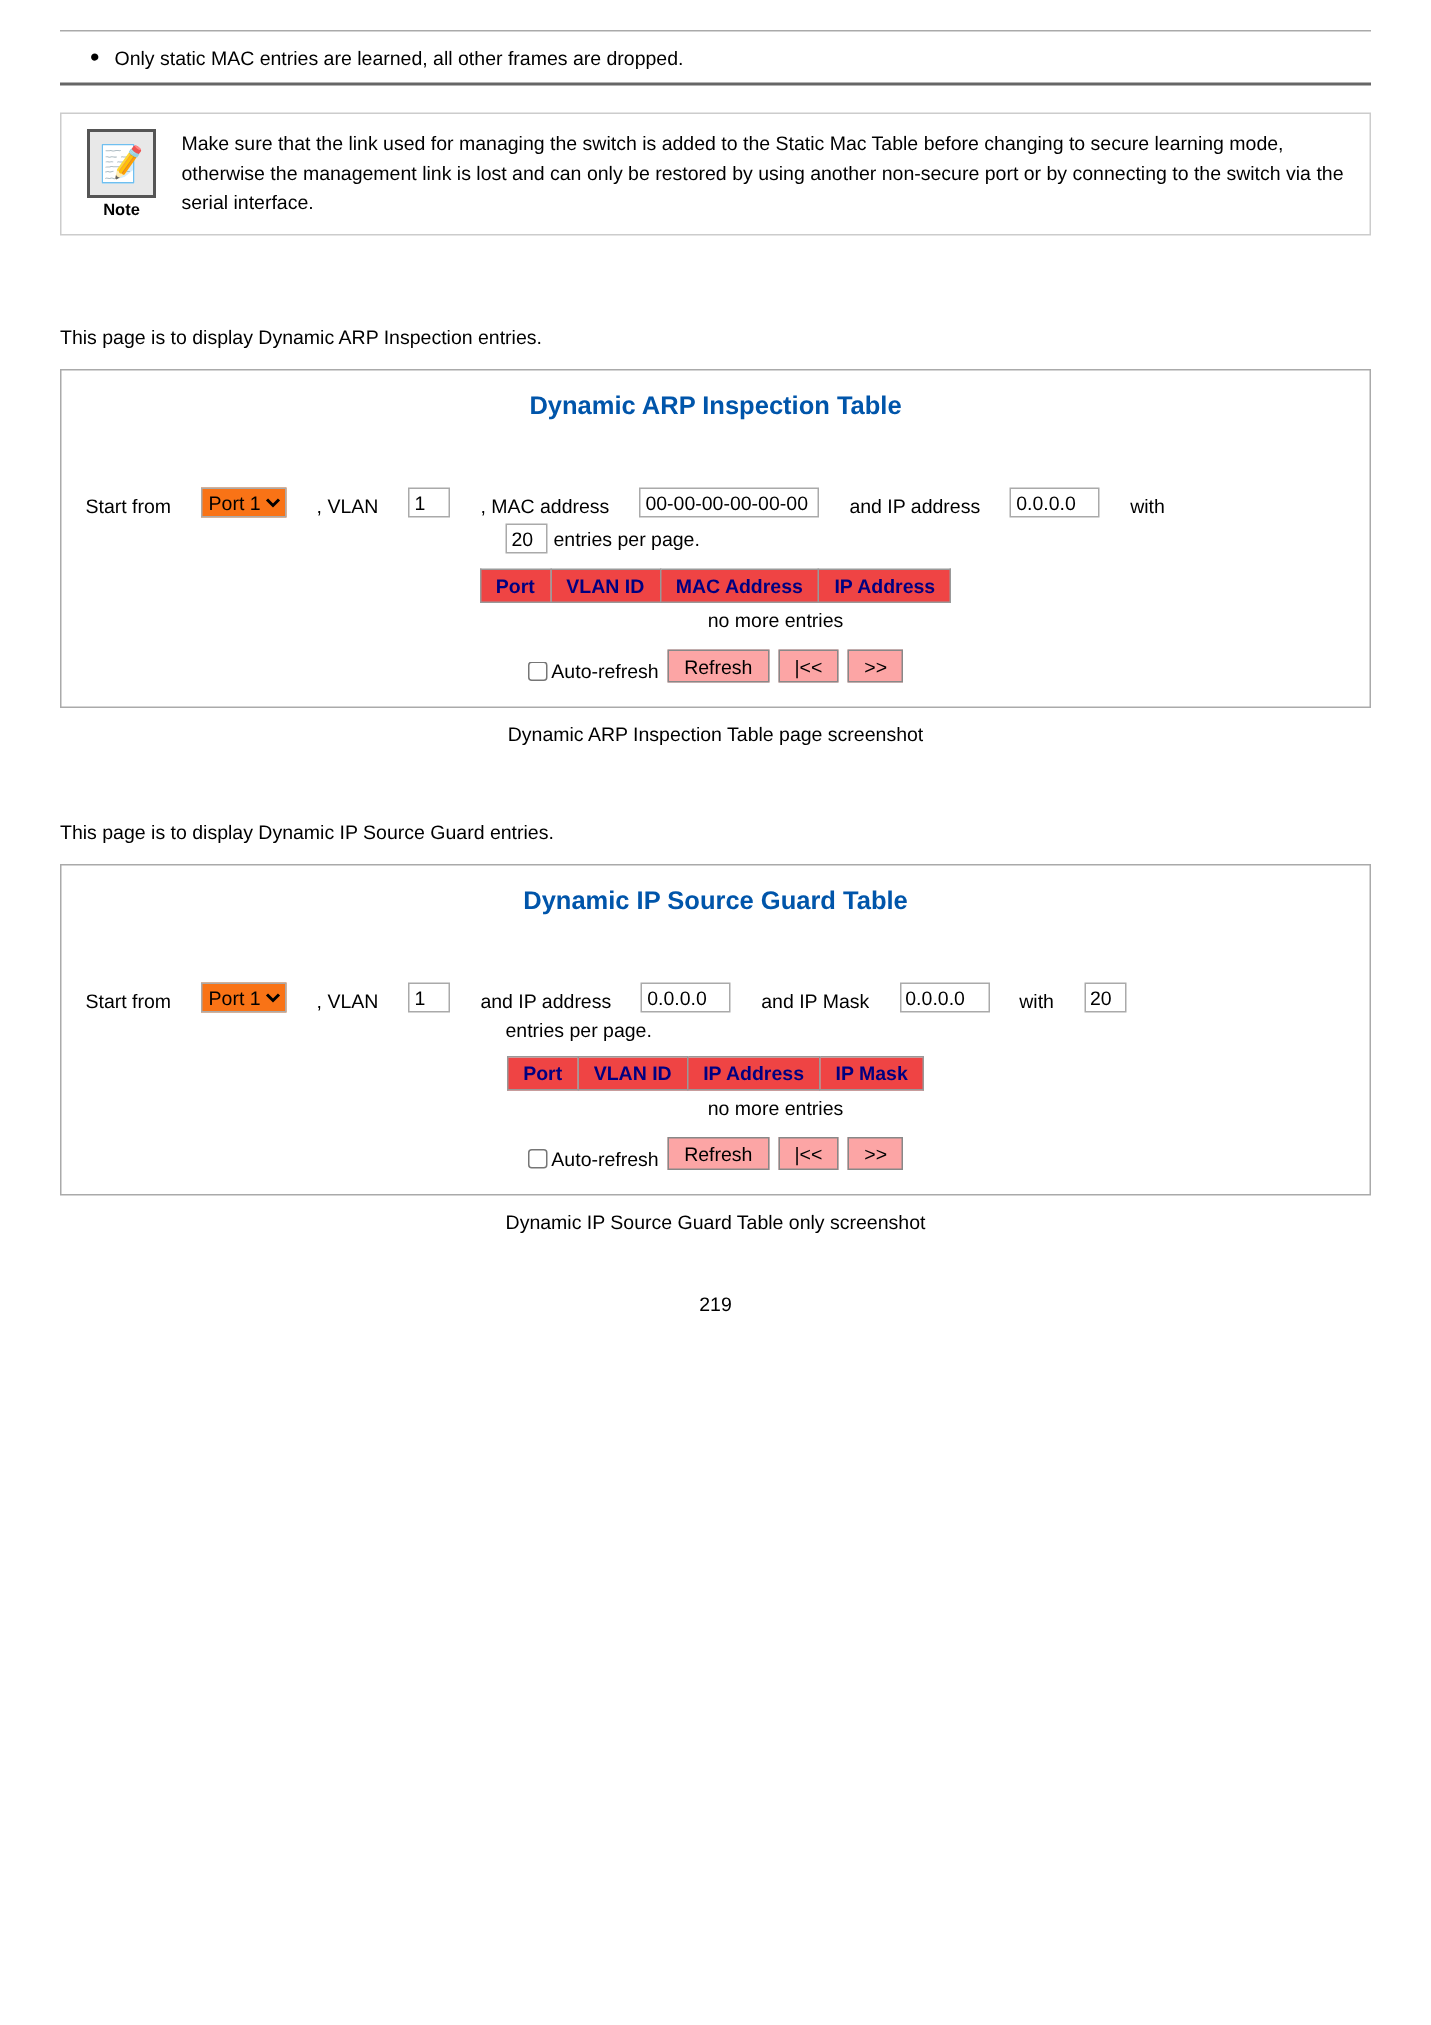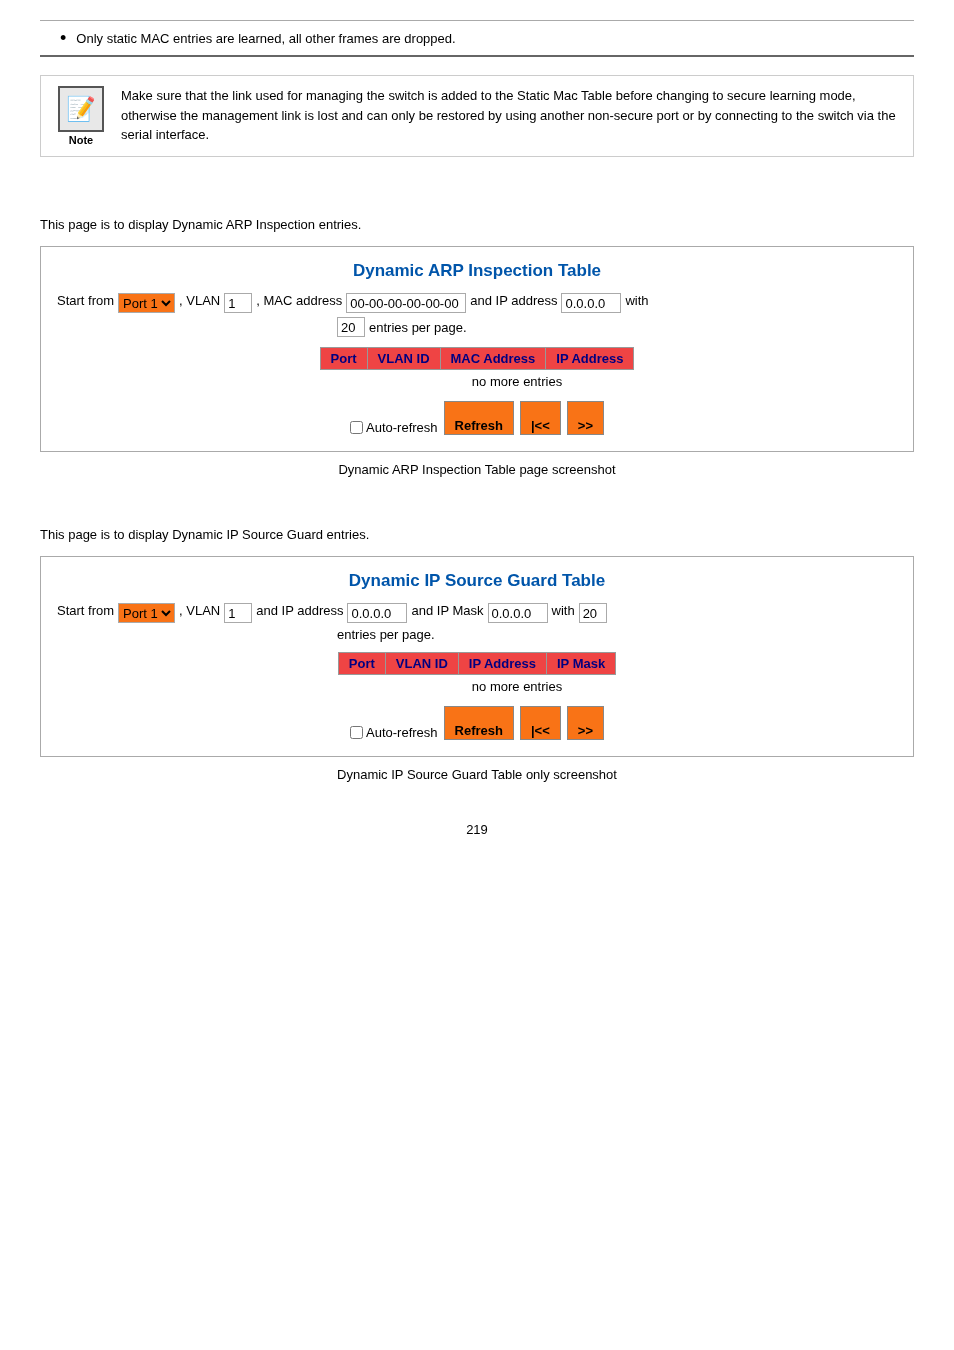--- a/index.html
+++ b/index.html
@@ -89,23 +89,23 @@
     }
     .table-title {
       text-align: center;
       font-size: 17px;
       font-weight: bold;
       color: #0055aa;
       margin-bottom: 12px;
     }
     .filter-row {
       display: flex;
-      align-items: flex-start;
+      align-items: flex-end;
       flex-wrap: wrap;
-      gap: 4px;
+      gap: 20px;
       margin-bottom: 4px;
       font-size: 13px;
     }
     .filter-row2 {
       display: flex;
       align-items: center;
       margin-left: 280px;
       margin-bottom: 10px;
       font-size: 13px;
       gap: 4px;
@@ -120,20 +120,21 @@
       border: 1px solid #aaa;
       font-size: 13px;
       height: 20px;
       background: #f97316;
     }
     .filter-mac {
       width: 120px;
     }
     .filter-ip {
       width: 60px;
+      margin-top: 32px;
     }
     .filter-vlan {
       width: 28px;
     }
     .filter-entries {
       width: 28px;
     }
     .filter-with-entries {
       width: 28px;
     }
@@ -175,26 +176,25 @@
       margin-top: 8px;
     }
     .auto-refresh-label {
       display: flex;
       align-items: center;
       gap: 3px;
       font-size: 13px;
     }
     .btn {
       border: 1px solid #888;
-      background: #f97316;
-      padding: 16px 10px;
+      background: #fca5a5;
+      padding: 2px 10px;
       font-size: 13px;
       cursor: pointer;
       height: 22px;
-      font-weight: bold;
     }
 
     .caption-text {
       text-align: center;
       font-size: 13px;
       margin-top: 8px;
       margin-bottom: 0;
     }
 
     .page-number {

